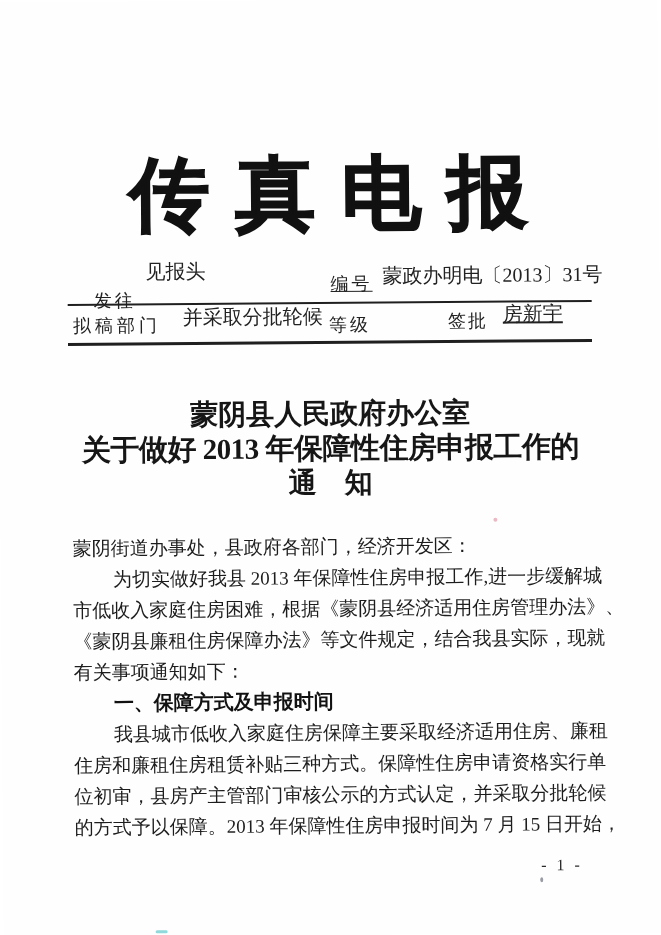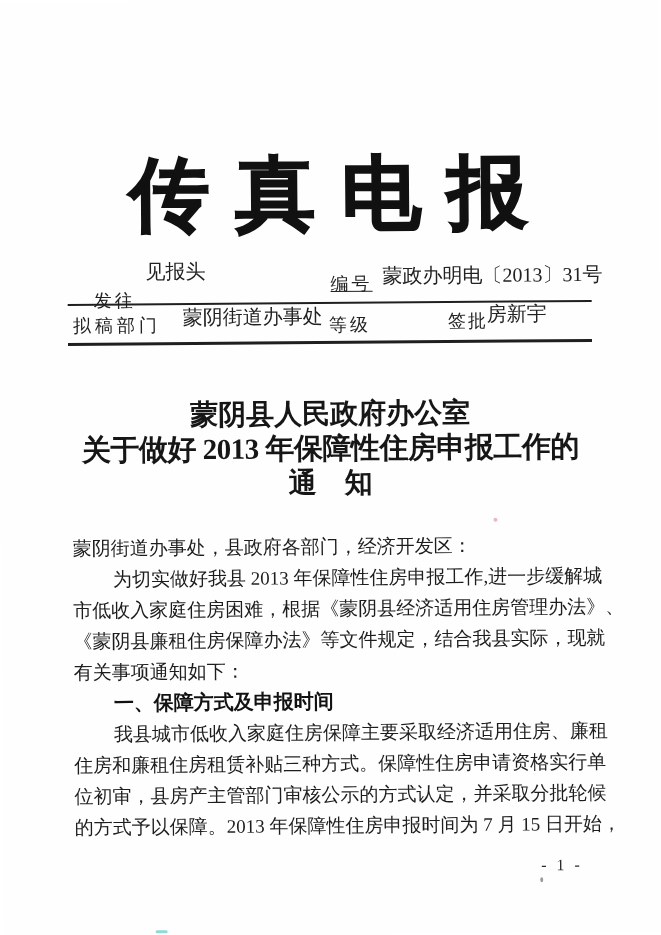--- a/index.html
+++ b/index.html
@@ -47,21 +47,21 @@
   .lbl { font-size: 18px; }
   .val { font-size: 20px; }
   .f-to        { left: 95px;  top: 272px; letter-spacing: 3px; margin-top: 15px; }
   .f-to-v      { left: 147px; top: 257px; font-family: Liberation Serif, serif; }
   .f-no        { left: 332px; top: 272px; letter-spacing: 3px; text-decoration: underline; }
   .f-no-v      { left: 384px; top: 263px; }
   .f-draft     { left: 74px;  top: 312px; letter-spacing: 4px; }
   .f-draft-v   { left: 184px; top: 303px; }
   .f-level     { left: 330px; top: 313px; letter-spacing: 3px; }
   .f-sign      { left: 449px; top: 310px; letter-spacing: 2px; text-align: center; }
-  .f-sign-v    { left: 488px; top: 302px; }
+  .f-sign-v    { left: 504px; top: 302px; text-decoration: underline; }
   .rule {
     position: absolute;
     left: 69px;
     width: 524px;
     background: #1f1f1f;
   }
   .rule-1 { top: 302px; height: 2px; }
   .rule-2 { top: 341px; height: 3px; }
 
   
@@ -122,21 +122,21 @@
 
   <h1 class="masthead"><span>传真电报</span></h1>
 
   <div>
     <span class="form-item lbl f-to">发往</span>
     <span class="form-item val f-to-v">见报头</span>
     <span class="form-item lbl f-no">编号</span>
     <span class="form-item val f-no-v">蒙政办明电〔2013〕31号</span>
     <div class="rule rule-1"></div>
     <span class="form-item lbl f-draft">拟稿部门</span>
-    <span class="form-item val f-draft-v">蒙阴街道办事处</span>
+    <span class="form-item val f-draft-v">并采取分批轮候</span>
     <span class="form-item lbl f-level">等级</span>
     <span class="form-item lbl f-sign">签批</span>
     <span class="form-item val f-sign-v">房新宇</span>
     <div class="rule rule-2"></div>
   </div>
 
   <div class="doc-title t1">蒙阴县人民政府办公室</div>
   <div class="doc-title t2">关于做好 2013 年保障性住房申报工作的</div>
   <div class="doc-title t3">通　知</div>
 

